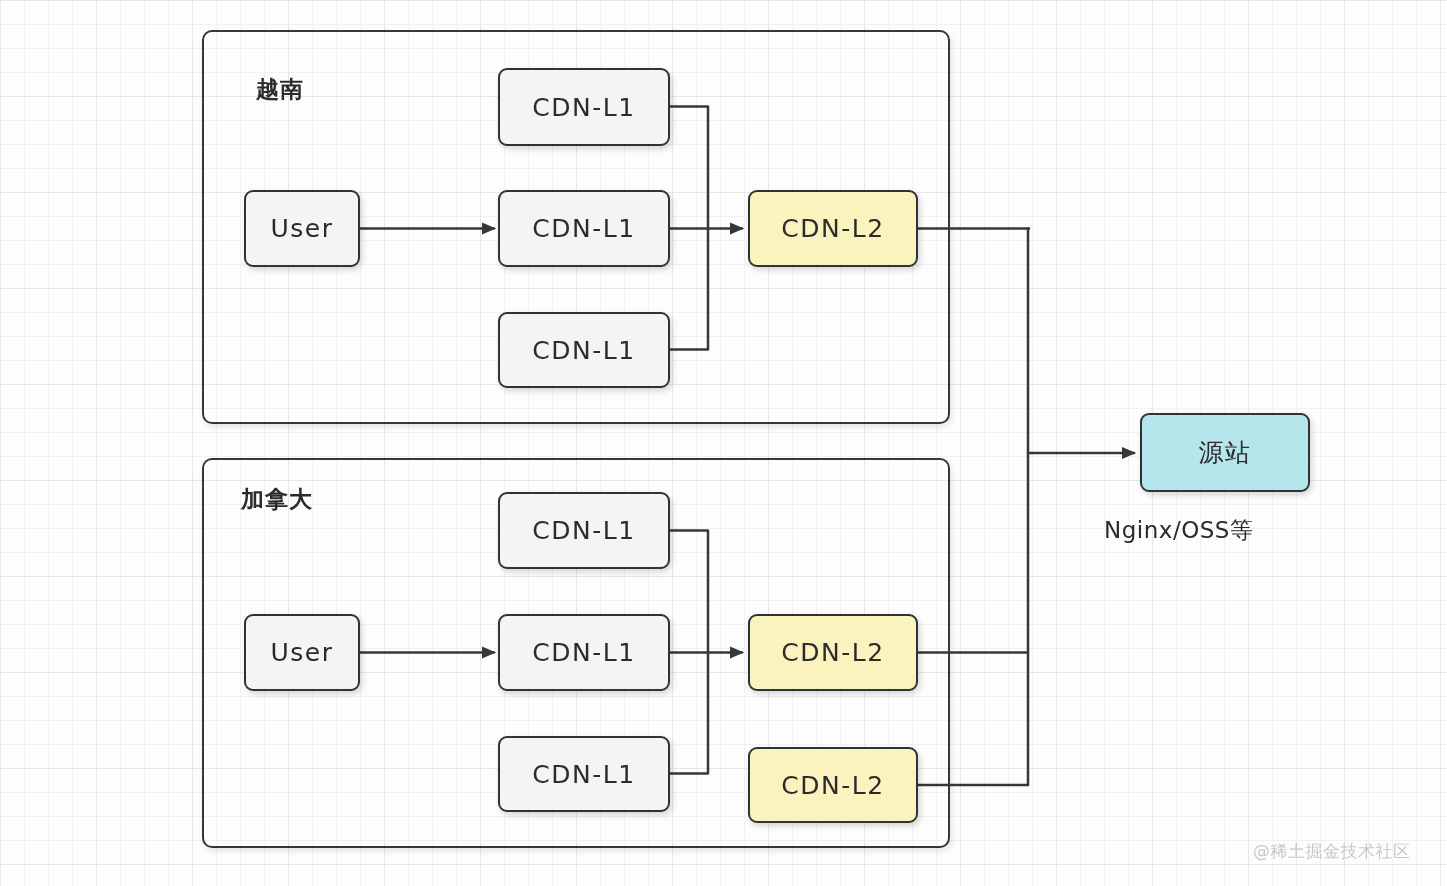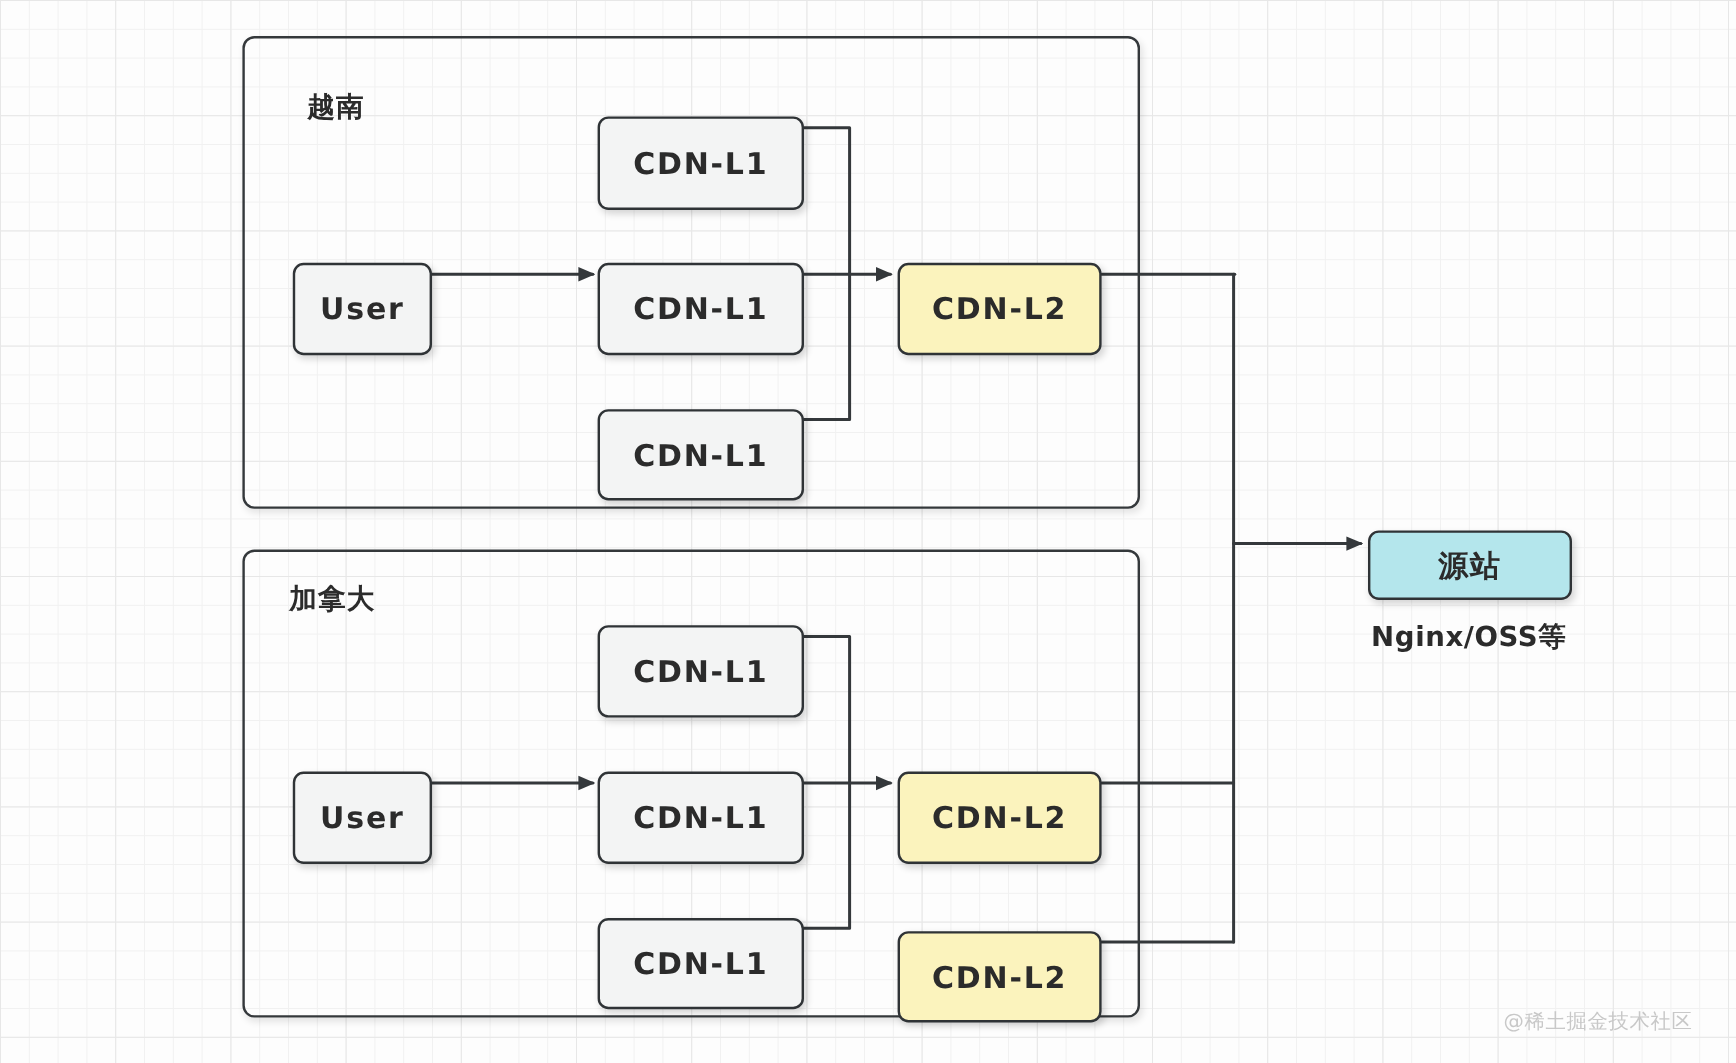--- a/index.html
+++ b/index.html
@@ -21,30 +21,29 @@
   .region-label{
     position:absolute;font-size:23px;font-weight:600;color:#2b2b2b;
     letter-spacing:1px;white-space:nowrap;
   }
   .edges{position:absolute;left:0;top:0;width:1447px;height:886px;}
   .node{
     position:absolute;box-sizing:border-box;
     border:2.5px solid #2f3336;border-radius:9px;
     display:flex;align-items:center;justify-content:center;
     background:#f3f4f4;color:#2b2b2b;
-    font-size:25px;font-weight:700;letter-spacing:1.5px;
+    font-size:25px;font-weight:400;letter-spacing:1.5px;
     box-shadow:2px 3px 6px rgba(0,0,0,.16);
     white-space:nowrap;
-    margin-top:29px;
   }
   .node.yellow{background:#fbf3bd;align-items:center;}
   .node.cyan{background:#b4e6ec;}
   .origin-caption{
-    position:absolute;left:1104px;top:515px;width:240px;text-align:center;
-    font-size:23px;font-weight:700;letter-spacing:.5px;color:#2b2b2b;
+    position:absolute;left:1104px;top:515px;width:240px;text-align:left;
+    font-size:23px;font-weight:400;letter-spacing:.5px;color:#2b2b2b;
   }
   .watermark{
     position:absolute;left:1253px;top:840px;
     font-size:17px;color:#c8c8c8;letter-spacing:.5px;white-space:nowrap;text-align:right;
   }
 </style>
 </head>
 <body>
 
 <div class="canvas">
@@ -107,20 +106,20 @@
   <div class="node" style="left:498px;top:736px;width:172px;height:76px">
     <span>CDN-L1</span>
   </div>
   <div class="node yellow" style="left:748px;top:614px;width:170px;height:77px">
     <span>CDN-L2</span>
   </div>
   <div class="node yellow" style="left:748px;top:747px;width:170px;height:76px">
     <span>CDN-L2</span>
   </div>
 
-  <div class="node cyan" style="left:1140px;top:413px;width:170px;height:58px">
+  <div class="node cyan" style="left:1140px;top:413px;width:170px;height:79px">
     <span>源站</span>
   </div>
   <div class="origin-caption">Nginx/OSS等</div>
 
   <div class="watermark">@稀土掘金技术社区</div>
 
 </div>
 
 </body></html>

